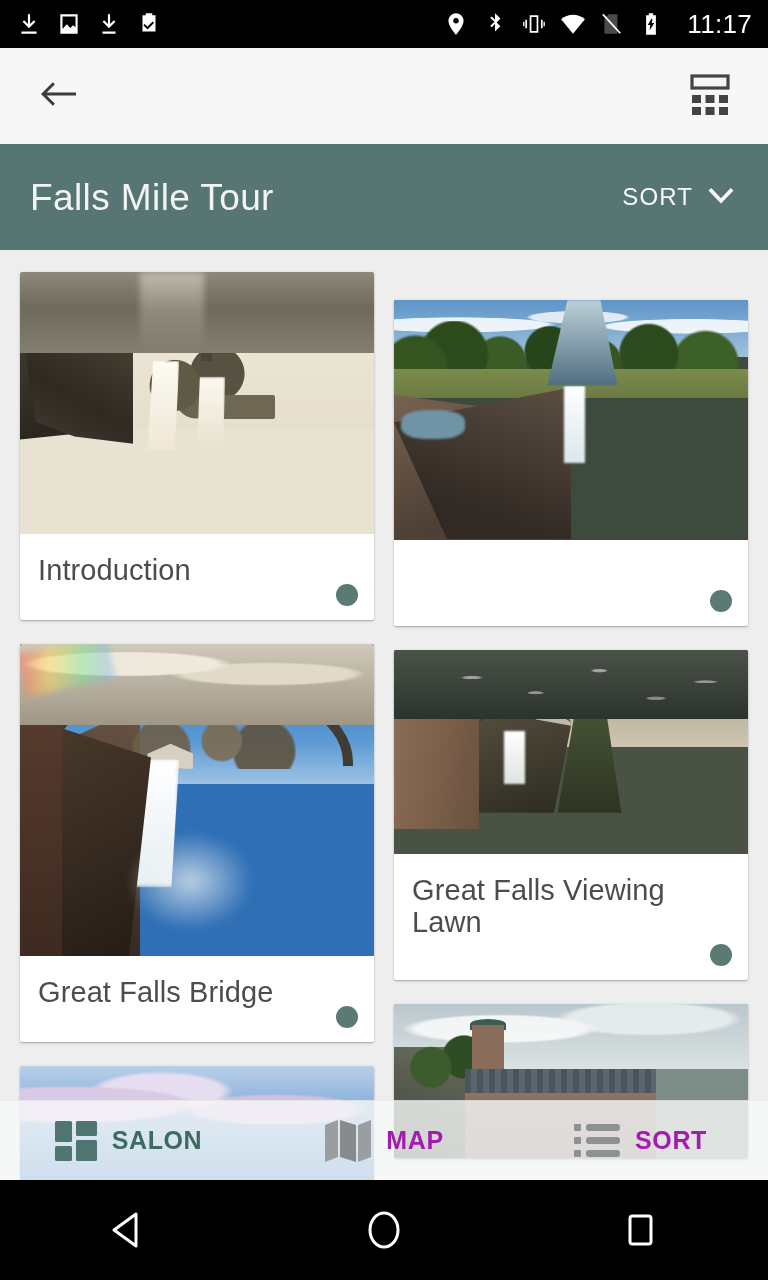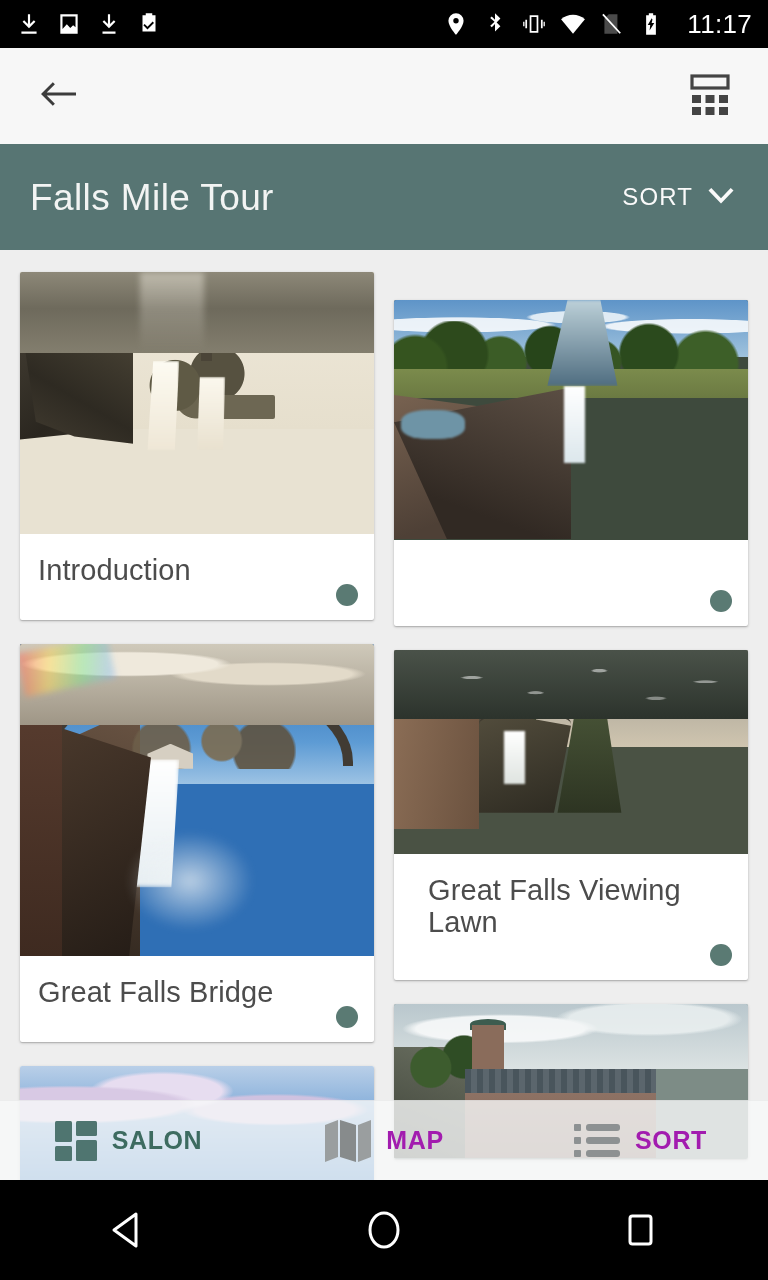--- a/index.html
+++ b/index.html
@@ -68,21 +68,21 @@
   .card-img { width: 100%; display: block; position: relative; overflow: hidden; }
   .card-body { padding: 20px 18px 0 18px; position: relative; min-height: 86px; }
   .card-title {
     font-size: 29px; font-weight: 300; color: #4c4c4c;
     line-height: 1.13; letter-spacing: .1px;
   }
   .card-dot {
     position: absolute; right: 16px; bottom: 14px;
     width: 22px; height: 22px; border-radius: 50%; background: #5a7a73;
   }
-  .card-body.two-line { min-height: 126px; margin-left: 16px; }
+  .card-body.two-line { min-height: 126px; }
 
   
   .ph { position: absolute; inset: 0; }
 
   
   .img-historic { height: 262px; background: #e8e2d2; }
   .h-sky { position:absolute; left:0; right:0; top:0; height:60%; background:linear-gradient(#efe9da,#e6dfcd); }
   .h-cliffL { position:absolute; left:0; top:2%; width:33%; height:72%;
       background:linear-gradient(140deg,#4c463a,#2a261f 60%,#413b31);
       clip-path: polygon(0 0,100% 14%,88% 74%,62% 82%,0 86%); }

